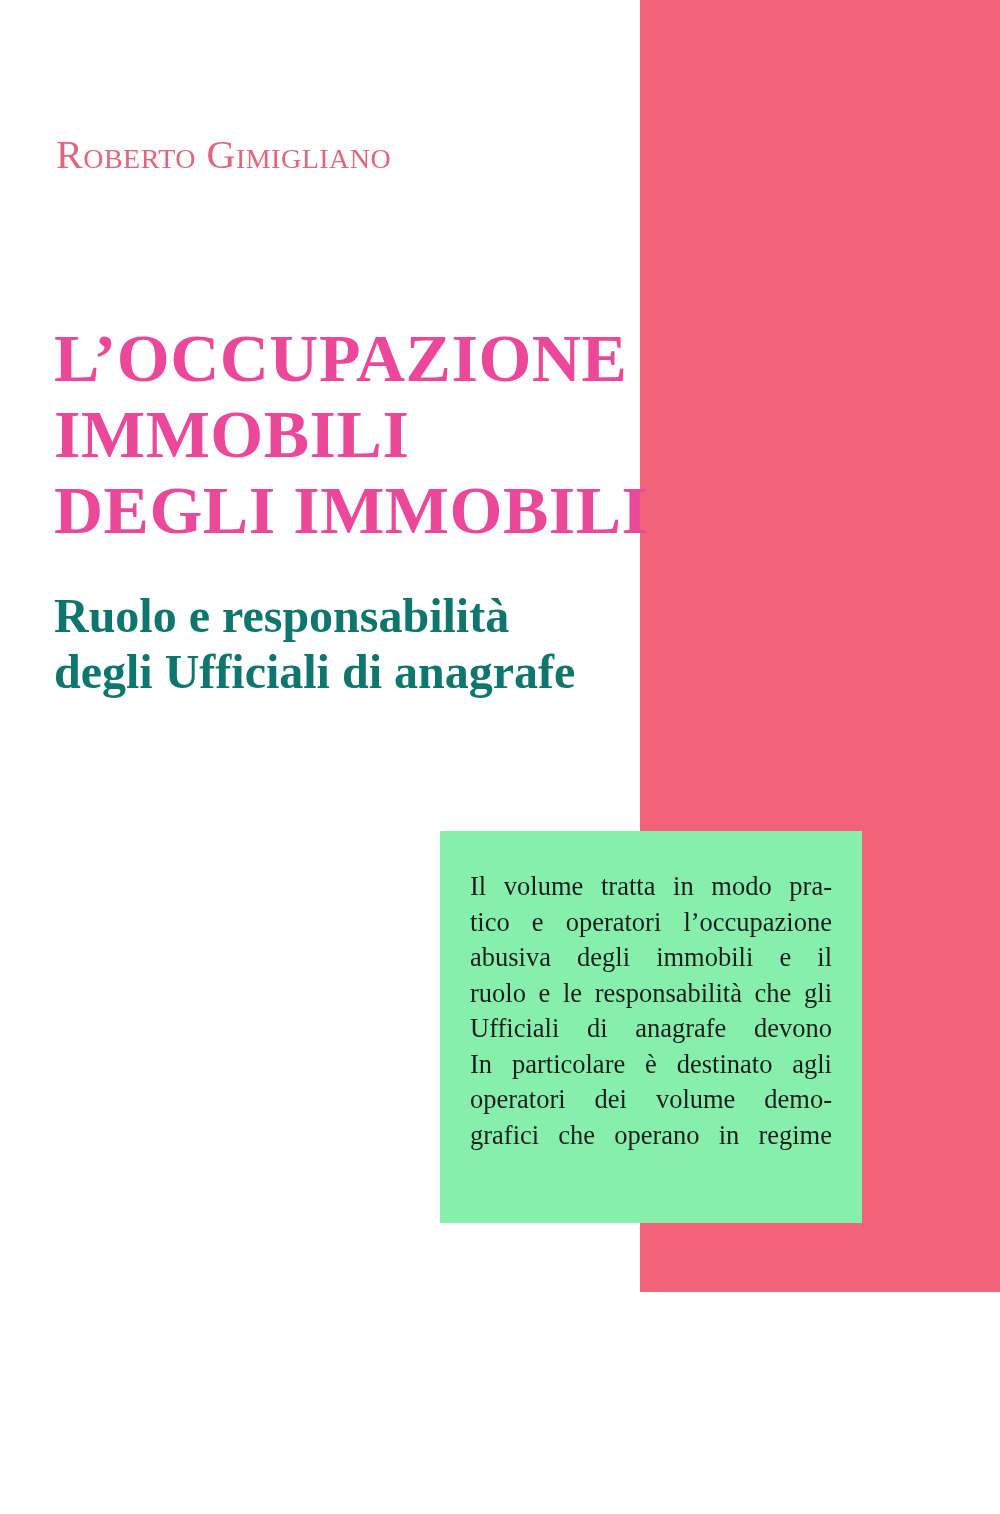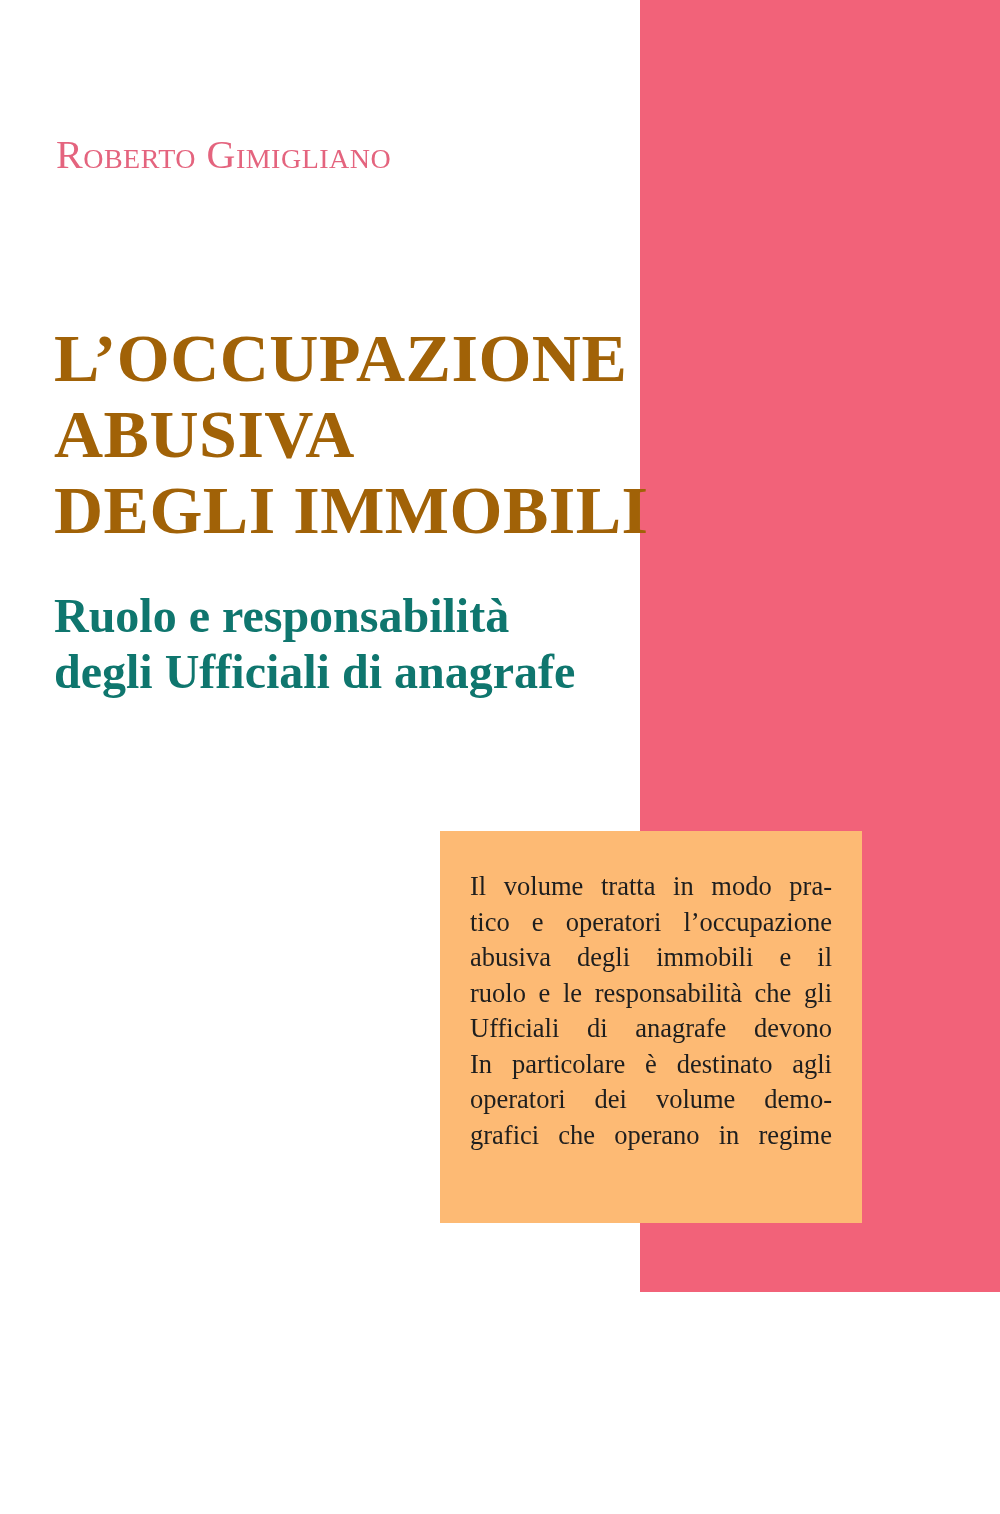--- a/index.html
+++ b/index.html
@@ -40,21 +40,21 @@
     font-weight: 400;
     white-space: nowrap;
   }
 
   
   .title {
     position: absolute;
     left: 54px;
     top: 320px;
     width: 580px;
-    color: #a16207;
+    color: #ec4899;
     font-family: "Liberation Serif", serif;
     font-weight: bold;
     font-size: 68px;
     line-height: 76px;
     letter-spacing: 0.5px;
   }
   .title .line { display: block; white-space: nowrap; }
 
   
   .subtitle {
@@ -70,21 +70,21 @@
   }
   .subtitle .line { display: block; white-space: nowrap; }
 
   
   .desc-card {
     position: absolute;
     left: 440px;
     top: 831px;
     width: 422px;
     height: 392px;
-    background: #fdba74;
+    background: #86efac;
   }
   .desc-text {
     position: absolute;
     left: 30px;
     top: 38px;
     width: 362px;
     font-family: "Liberation Serif", serif;
     font-size: 26.5px;
     line-height: 35.5px;
     color: #1E1E1E;
@@ -135,21 +135,21 @@
 <body>
 
 <div id="cover">
 
   <div class="pink-band"></div>
 
   <div class="author">Roberto Gimigliano</div>
 
   <div class="title">
     <span class="line">L’OCCUPAZIONE</span>
-    <span class="line">ABUSIVA</span>
+    <span class="line">IMMOBILI</span>
     <span class="line">DEGLI IMMOBILI</span>
   </div>
 
   <div class="subtitle">
     <span class="line">Ruolo e responsabilità</span>
     <span class="line">degli Ufficiali di anagrafe</span>
   </div>
 
   <div class="desc-card">
     <div class="desc-text">

